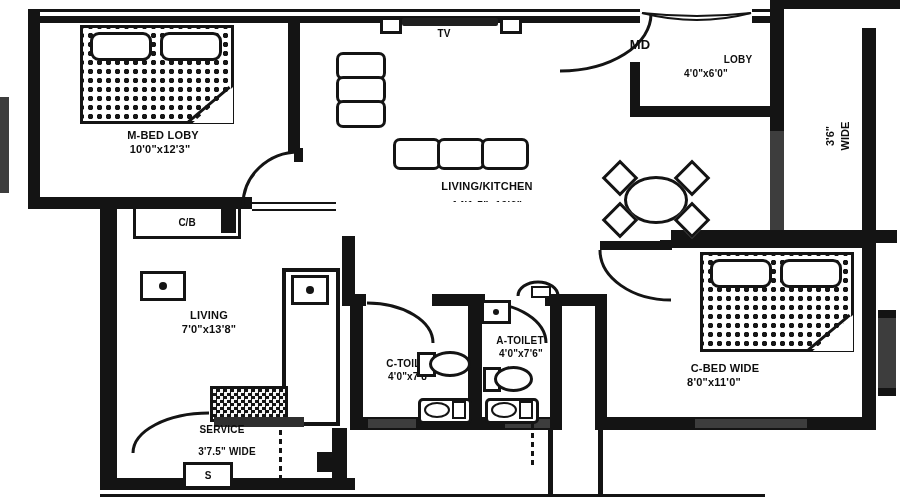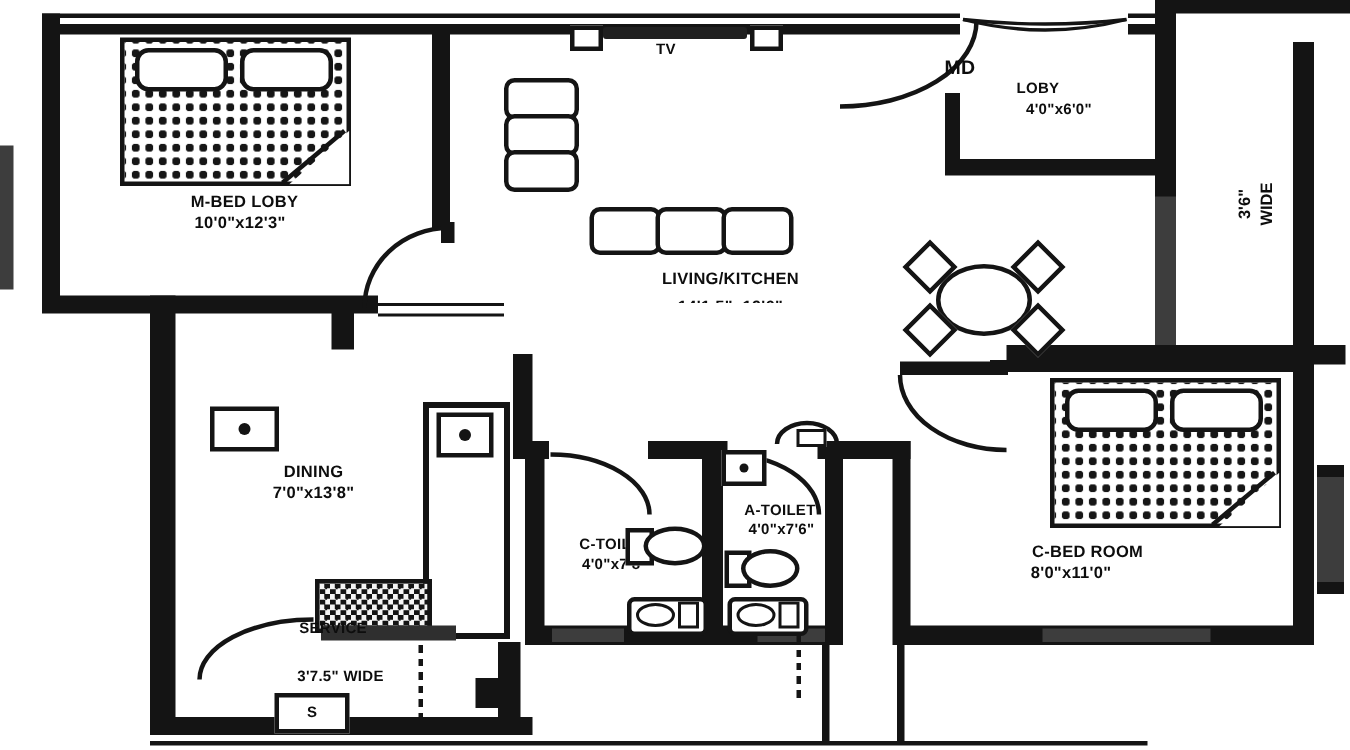--- a/index.html
+++ b/index.html
@@ -132,42 +132,45 @@
     <span>14'1.5"x19'6"</span>
   </div>
 
   <div class="abs" style="left:624px;top:176px;width:58px;height:42px;border:3.5px solid #141414;border-radius:50%;background:#fff"></div>
   <div class="chair" style="left:607px;top:165px"></div>
   <div class="chair" style="left:679px;top:165px"></div>
   <div class="chair" style="left:607px;top:207px"></div>
   <div class="chair" style="left:679px;top:207px"></div>
 
   <div class="lbl" style="left:640px;top:38px;font-size:13px">MD</div>
-  <div class="lbl small" style="left:692px;top:55px">LOBY</div>
+  <div class="lbl small" style="left:738px;top:55px">LOBY</div>
   <div class="lbl small" style="left:706px;top:69px">4'0"x6'0"</div>
 
   <div class="vtext">
     <span>3'6"</span>
     <span>WIDE</span>
   </div>
 
+  <div class="txtbox" style="left:133px;top:206px;width:102px;height:27px">
+    <span>C/B</span>
+  </div>
   <div class="wall" style="left:221px;top:206px;width:15px;height:27px"></div>
   <div class="boxdot" style="left:140px;top:271px;width:40px;height:24px">
       <div class="dot"></div>
     </div>
-  <div class="lbl" style="left:209px;top:310px">DINING</div>
+  <div class="lbl" style="left:209px;top:310px">LIVING</div>
   <div class="lbl" style="left:209px;top:324px">7'0"x13'8"</div>
   <div class="abs" style="left:282px;top:268px;width:50px;height:150px;border:4px solid #141414;background:#fff"></div>
   <div class="boxdot" style="left:291px;top:275px;width:32px;height:24px">
       <div class="dot"></div>
     </div>
   <div class="hatch" style="left:210px;top:386px;width:72px;height:30px"></div>
   <div class="abs" style="left:214px;top:417px;width:90px;height:10px;background:#2f2f2f"></div>
 
-  <div class="lbl small" style="left:222px;top:415px">SERVICE</div>
+  <div class="lbl small" style="left:222px;top:425px">SERVICE</div>
   <div class="lbl small" style="left:227px;top:447px">3'7.5" WIDE</div>
   <div class="txtbox" style="left:183px;top:462px;width:44px;height:21px">
     <span>S</span>
   </div>
 
   <div class="lbl small" style="left:410px;top:359px">C-TOILET</div>
   <div class="lbl small" style="left:410px;top:372px">4'0"x7'8"</div>
   <div class="abs" style="left:417px;top:352px;width:13px;height:19px;border:3px solid #141414;background:#fff"></div>
   <div class="abs" style="left:429px;top:351px;width:36px;height:20px;border:3px solid #141414;border-radius:50%;background:#fff"></div>
   <div class="abs" style="left:418px;top:398px;width:48px;height:20px;border:3px solid #141414;border-radius:5px;background:#fff"></div>
@@ -186,16 +189,16 @@
   <div class="abs" style="left:519px;top:401px;width:10px;height:14px;border:2.5px solid #141414;background:#fff"></div>
 
   <div class="abs" style="left:531px;top:286px;width:16px;height:8px;border:2.5px solid #141414;background:#fff"></div>
 
   <div class="bed" style="left:700px;top:252px;width:148px;height:94px">
     <div class="pillow" style="left:7px"></div>
     <div class="pillow" style="left:77px"></div>
     <div class="fold"></div>
     <div class="foldline"></div>
   </div>
-  <div class="lbl" style="left:725px;top:363px">C-BED ROOM</div>
+  <div class="lbl" style="left:725px;top:363px">C-BED WIDE</div>
   <div class="lbl" style="left:714px;top:377px">8'0"x11'0"</div>
 
 </div>
 
 </body></html>

